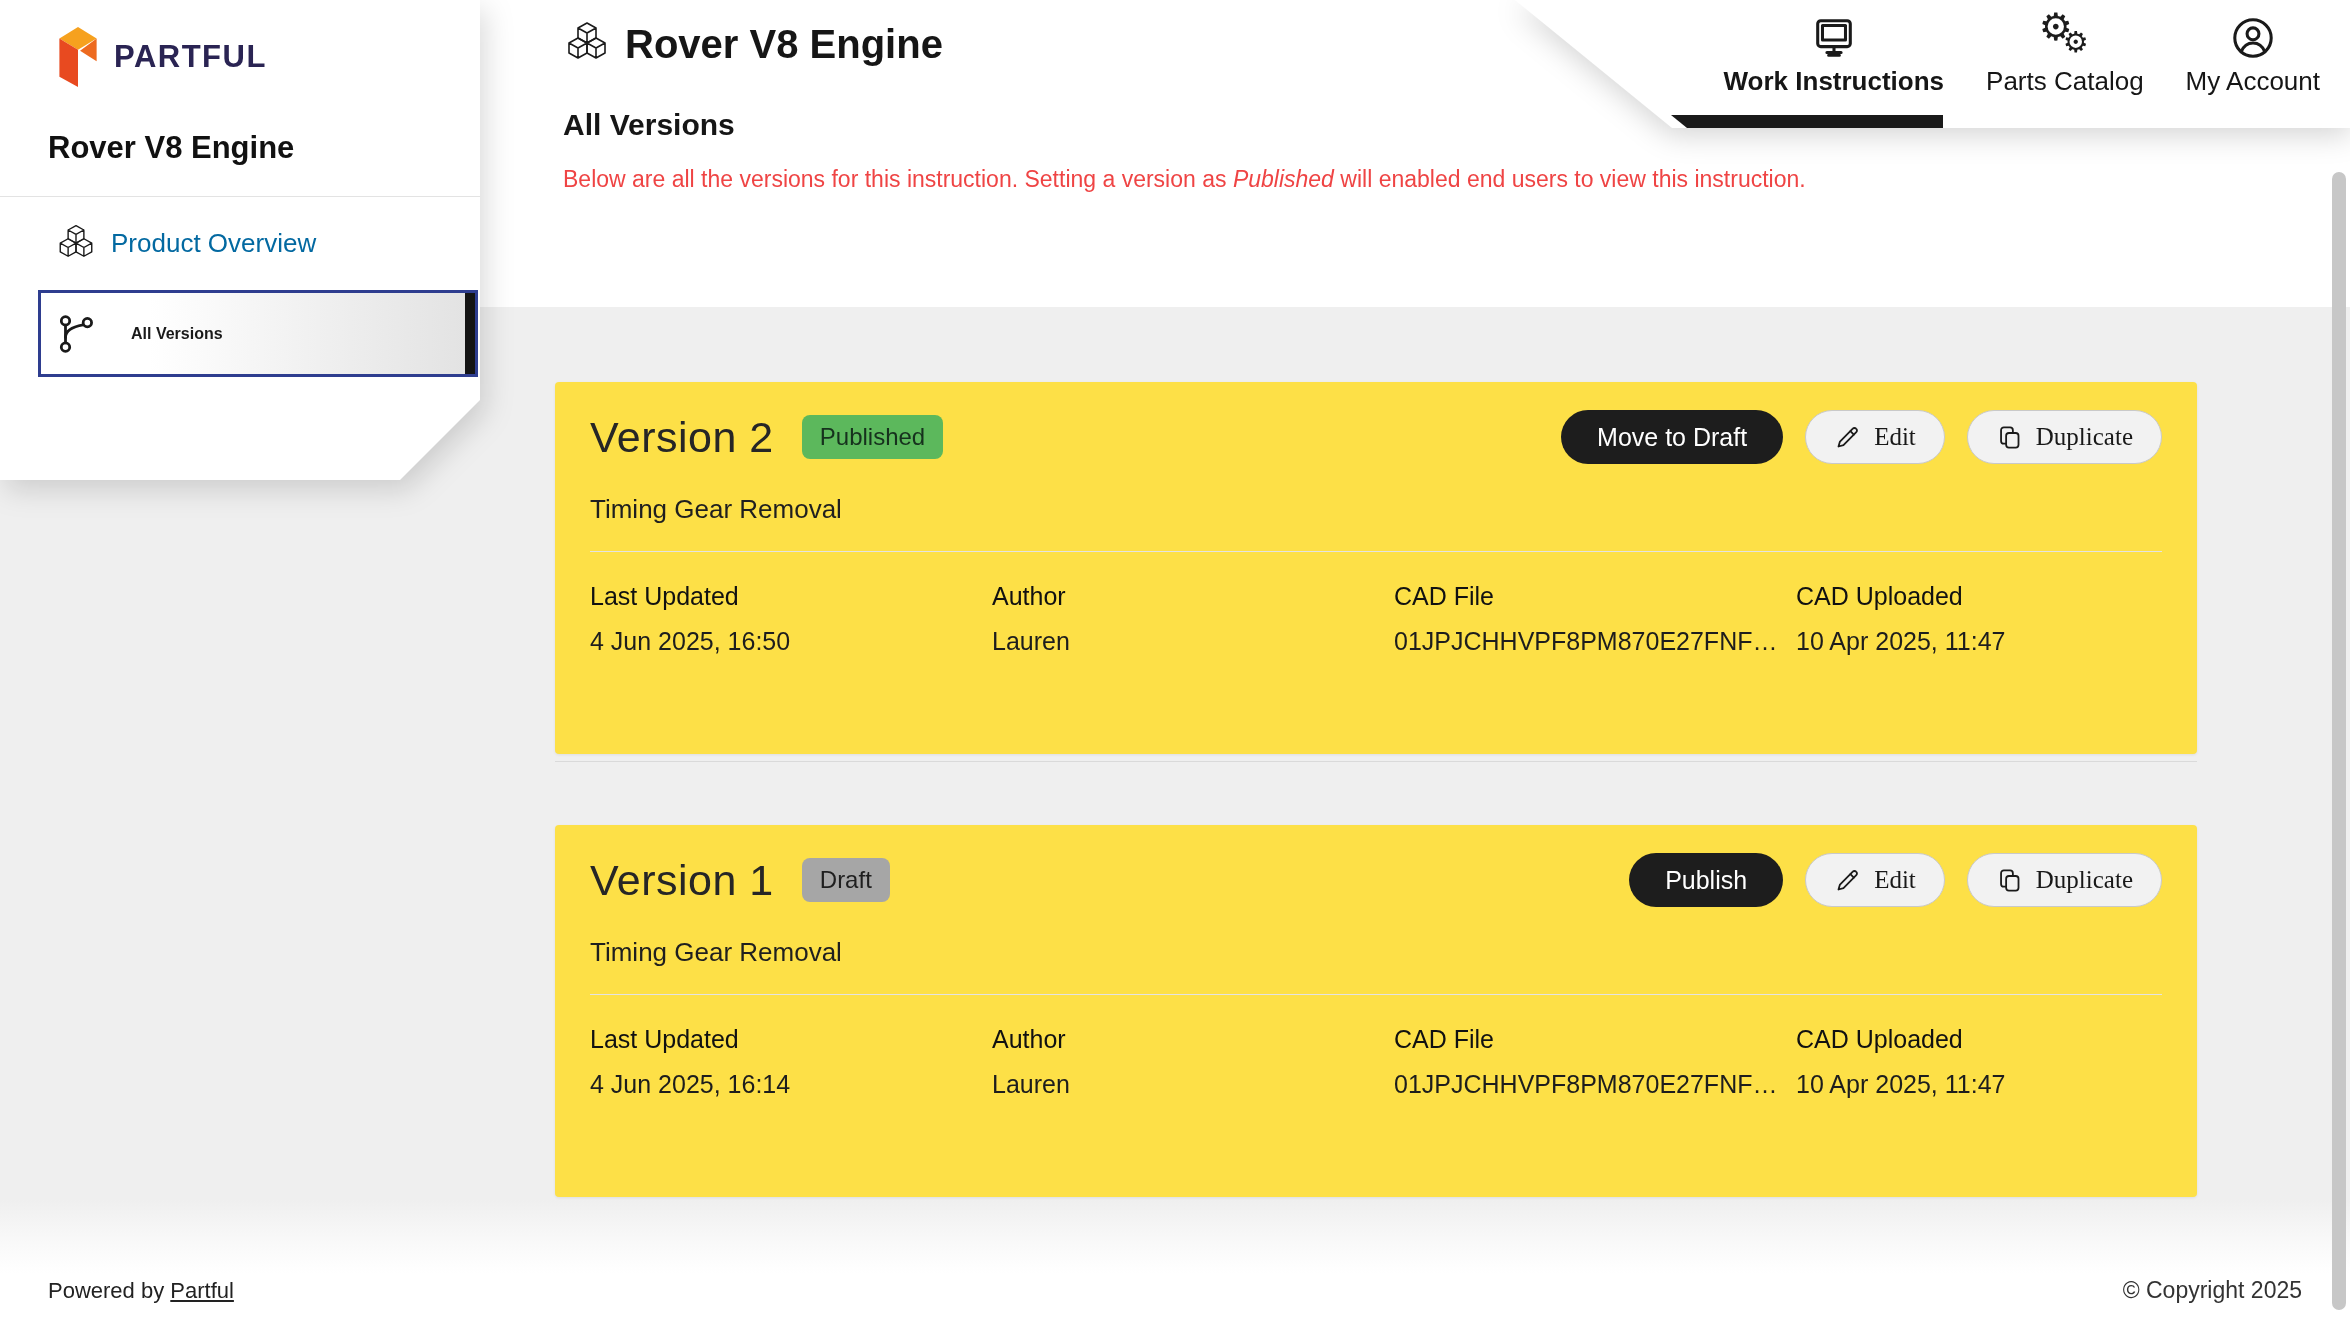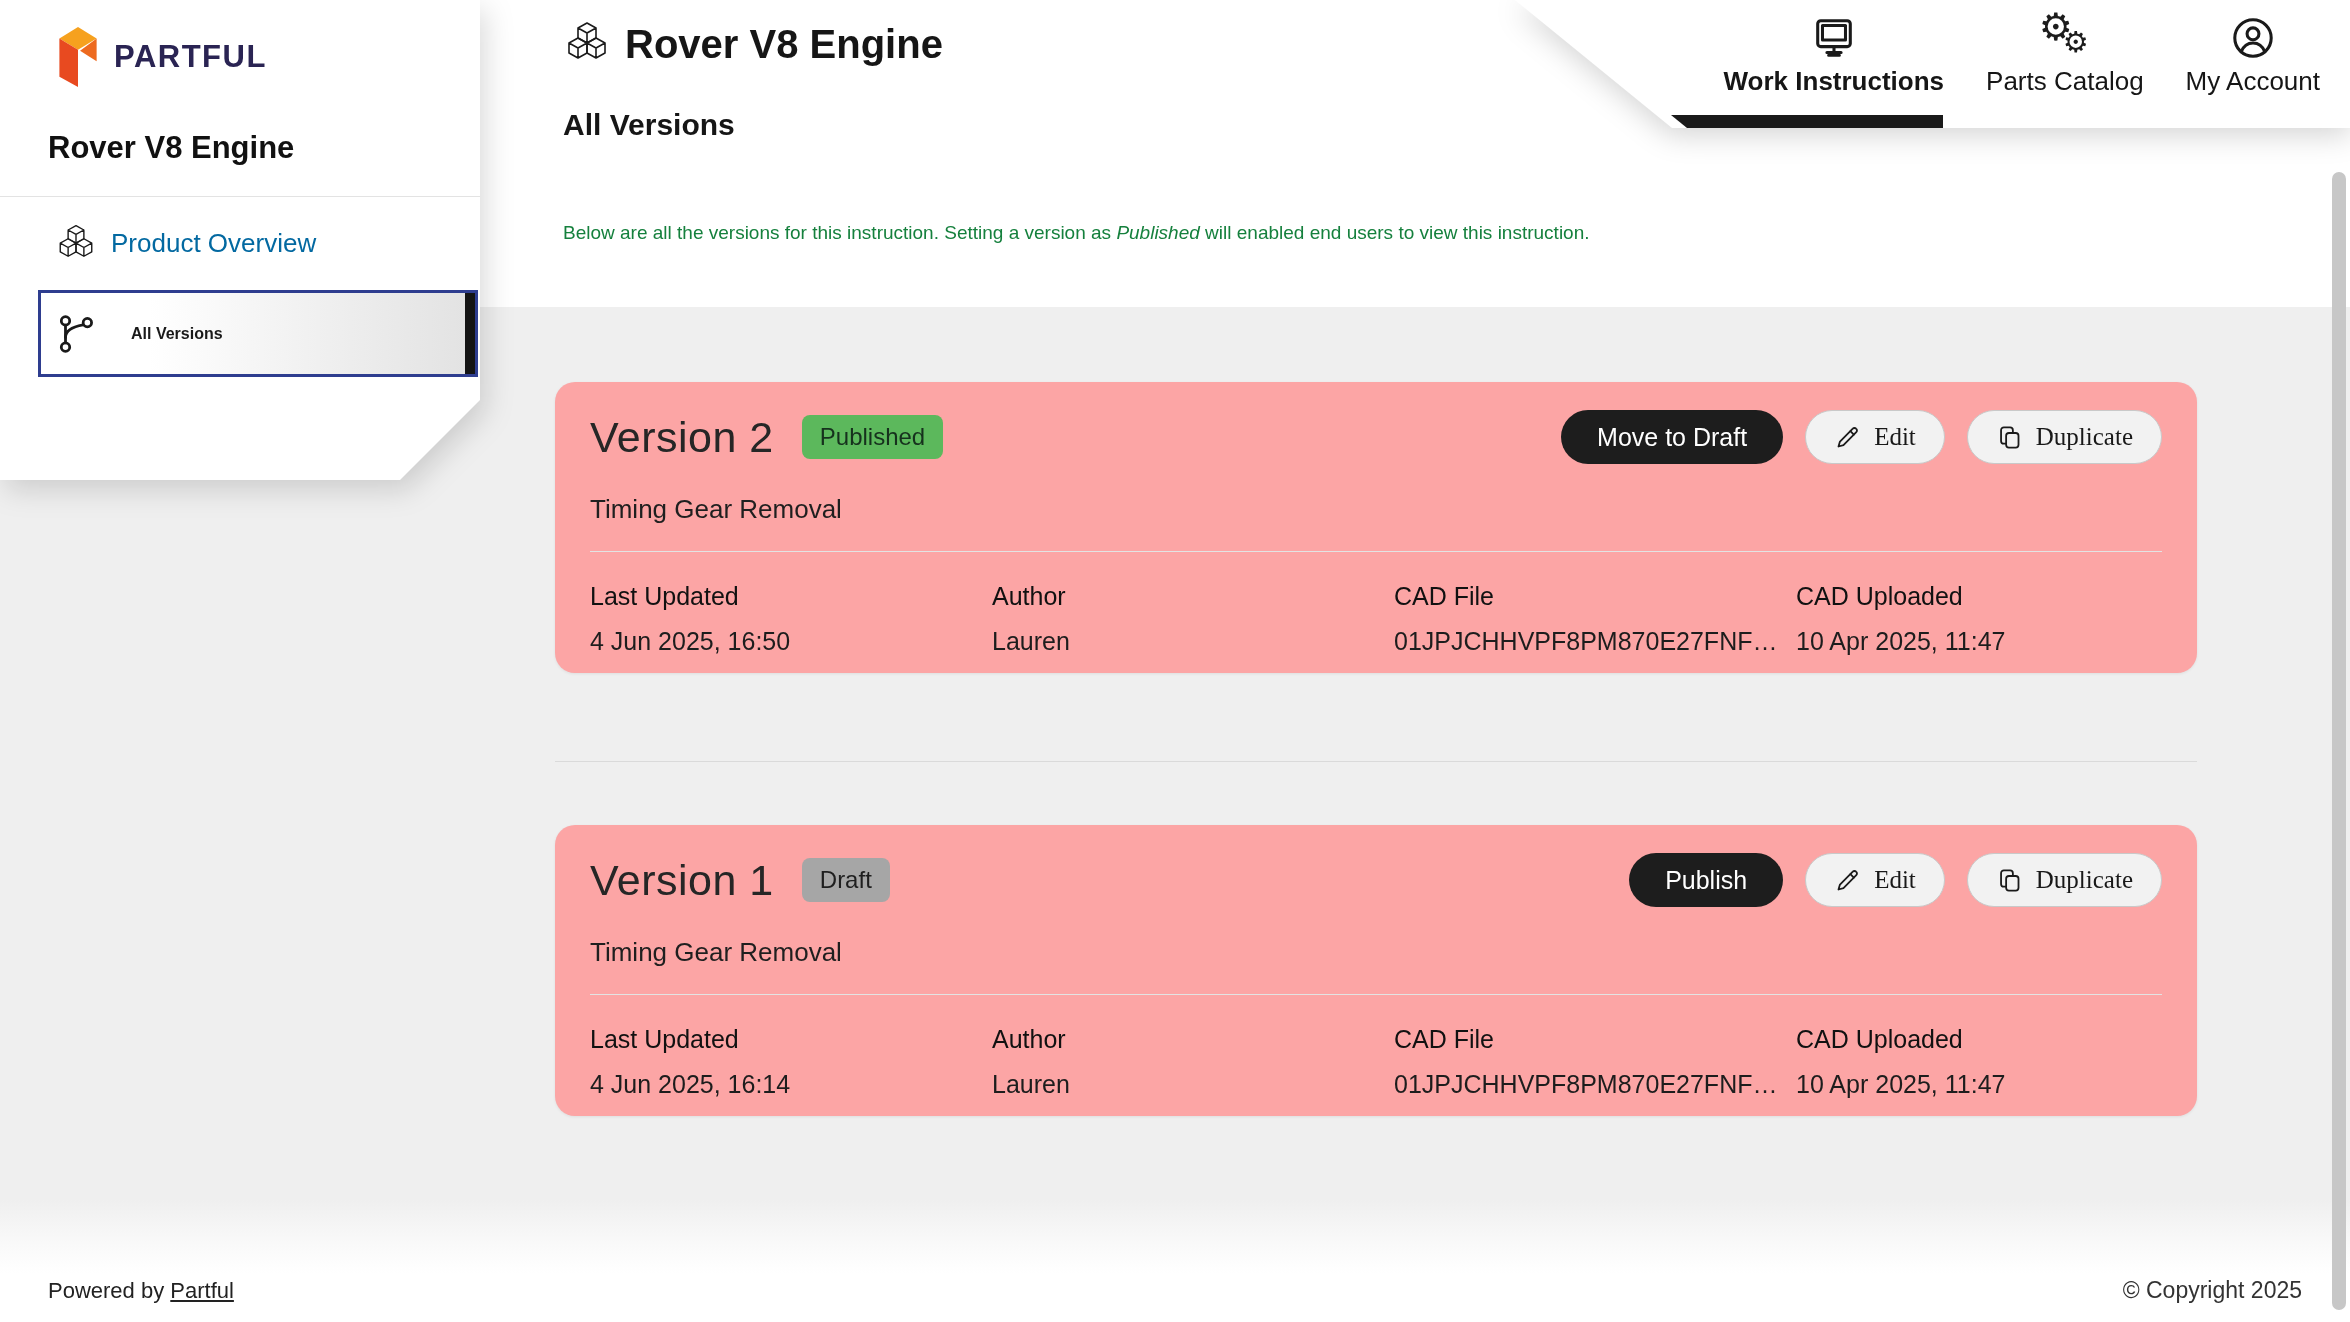--- a/index.html
+++ b/index.html
@@ -50,26 +50,26 @@
   .gear-pair { position:relative; width:56px; height:52px; }
   .gear-big { position:absolute; left:2px; top:-4px; font-size:38px; line-height:1; }
   .gear-small { position:absolute; left:26px; top:16px; font-size:29px; line-height:1; }
 
   
   .main-head { position:absolute; left:563px; top:0; width:1500px; }
   .title-row { display:flex; align-items:center; gap:14px; margin-top:20px; }
   .title-row svg { width:48px; height:48px; }
   .page-title { font-size:40px; font-weight:700; color:#161616; }
   .section-heading { margin-top:40px; font-size:30px; font-weight:700; color:#161616; }
-  .description { margin-top:80px; font-size:19px; color:#15803d; }
+  .description { margin-top:24px; font-size:23px; color:#ef4444; }
   .description .ital { font-style:italic; }
 
   
-  .card { position:absolute; left:555px; width:1642px; height:291px; background:#fca5a5;
-    border-radius:20px; box-shadow:0 1px 3px rgba(0,0,0,.07); padding:28px 35px 0 35px; }
+  .card { position:absolute; left:555px; width:1642px; height:372px; background:#fde047;
+    border-radius:4px; box-shadow:0 1px 3px rgba(0,0,0,.07); padding:28px 35px 0 35px; }
   .card-1 { top:382px; }
   .card-2 { top:825px; }
   .card-head { display:flex; align-items:center; }
   .version-name { font-size:43px; font-weight:400; color:#262626; letter-spacing:.5px; }
   .badge { margin-left:28px; font-size:24px; padding:8px 18px; border-radius:8px; }
   .badge.published { background:#5cb85c; color:#16311d; }
   .badge.draft { background:#a6a6a6; color:#1f1f1f; }
   .btn-row { margin-left:auto; display:flex; gap:22px; align-items:center; }
   .btn { height:54px; border-radius:27px; font-size:25px; display:flex; align-items:center; cursor:pointer;
     font-family:"Liberation Sans", sans-serif; }

